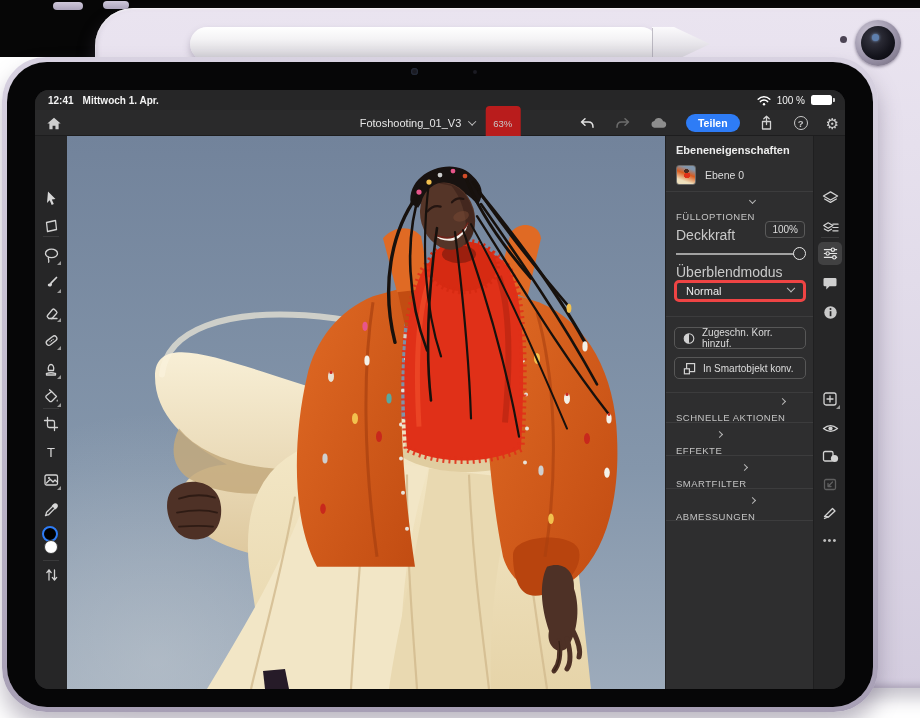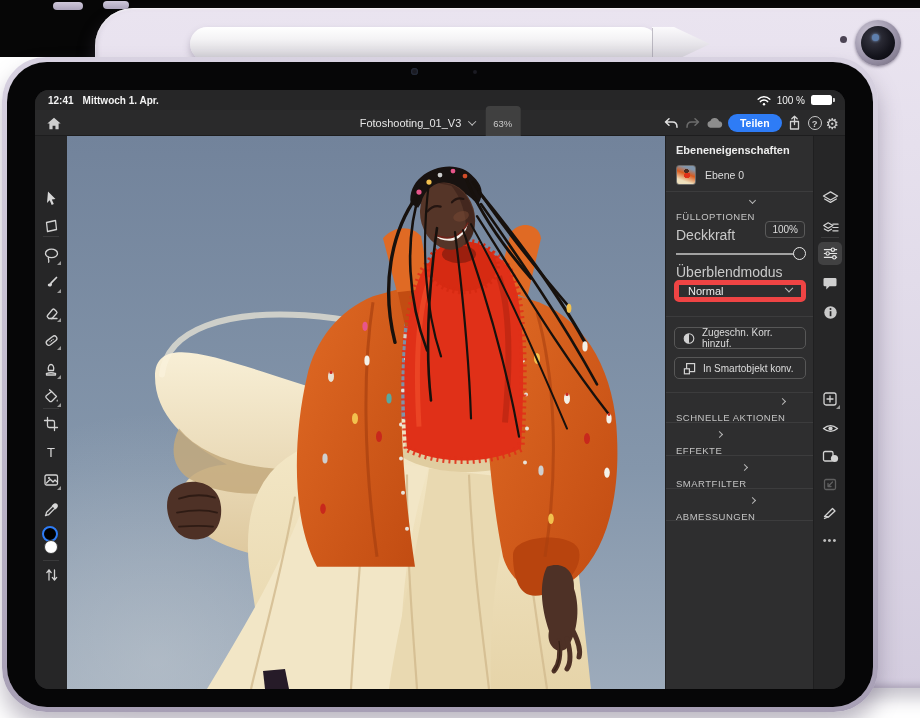--- a/index.html
+++ b/index.html
@@ -49,22 +49,22 @@
   .sb-date{font-weight:bold;color:#f2f2f2;}
   .sb-right{display:flex;gap:6px;align-items:center;}
   .battery{width:21px;height:10px;border-radius:2.5px;background:#fff;position:relative;}
   .battery:after{content:"";position:absolute;right:-3px;top:3px;width:2px;height:4px;background:#cfcfcf;border-radius:0 1px 1px 0;}
 
   .titlebar{position:absolute;left:0;top:20px;width:810px;height:26px;background:#2a2a2b;border-bottom:1px solid #1d1d1e;}
   .tb-home{position:absolute;left:10px;top:4px;width:18px;height:18px;display:flex;align-items:center;justify-content:center;}
   .tb-center{position:absolute;left:50%;top:0;height:26px;transform:translateX(-50%);display:flex;align-items:center;gap:12px;}
   .doc-title{font-size:11px;color:#e6e6e6;display:flex;align-items:center;gap:6px;}
   .chev{display:inline-block;width:6px;height:6px;border-right:1.5px solid #bdbdbd;border-bottom:1.5px solid #bdbdbd;transform:rotate(45deg) translateY(-2px);}
-  .zoom-badge{background:#404040;border-radius:4px;padding:12px 8px;font-size:9.5px;color:#c9c9c9;}
-  .tb-right{position:absolute;right:6px;top:0;height:26px;display:flex;align-items:center;gap:4px;}
+  .zoom-badge{background:#b91c1c;border-radius:4px;padding:12px 8px;font-size:9.5px;color:#c9c9c9;}
+  .tb-right{position:absolute;right:6px;top:0;height:26px;display:flex;align-items:center;gap:18px;}
   .tb-icon{width:18px;height:18px;display:flex;align-items:center;justify-content:center;}
   .share-pill{background:#2e7cf6;color:#fff;font-size:10.5px;border-radius:11px;padding:3px 12px;font-weight:bold;}
   .help-circle{width:14px;height:14px;border:1.3px solid #c8c8c8;border-radius:50%;font-size:9.5px;color:#c8c8c8;display:flex;align-items:center;justify-content:center;font-weight:bold;}
   .gear{font-size:15px;color:#d0d0d0;line-height:1;}
 
   .content{position:absolute;left:0;top:46px;width:810px;height:553px;}
 
   
   .rail{position:absolute;left:0;top:0;width:32px;height:553px;background:#262627;}
   .tool{position:absolute;left:7px;width:18px;height:18px;display:flex;align-items:center;justify-content:center;}
@@ -88,21 +88,21 @@
   .layer-name{color:#dddddd;}
   .pdiv{position:absolute;left:0;width:148px;height:1px;background:#3c3c3d;}
   .sec-head{position:absolute;left:10px;display:flex;align-items:flex-end;gap:8px;color:#c4c4c4;font-size:9.5px;letter-spacing:.5px;flex-direction:column;}
   .chev-r{display:inline-block;width:5px;height:5px;border-right:1.4px solid #b5b5b5;border-bottom:1.4px solid #b5b5b5;transform:rotate(-45deg);}
   .chev-d{display:inline-block;width:5px;height:5px;border-right:1.4px solid #b5b5b5;border-bottom:1.4px solid #b5b5b5;transform:rotate(45deg);}
   .plabel{position:absolute;left:10px;color:#c9c9c9;font-size:14px;}
   .val-box{position:absolute;border:1px solid #5a5a5a;border-radius:4px;color:#dddddd;font-size:10px;padding:2px 6px;}
   .slider{position:absolute;left:10px;top:111px;width:128px;height:14px;}
   .slider-track{position:absolute;left:0;top:6px;width:128px;height:1.5px;background:#a2a2a2;}
   .slider-knob{position:absolute;right:-2px;top:0;width:13px;height:13px;border-radius:50%;border:1.6px solid #e8e8e8;background:#2e2e2f;}
-  .dropdown{position:absolute;left:8px;top:144px;width:132px;height:22px;border:5px solid #ef4444;border-radius:5px;display:flex;align-items:center;justify-content:space-between;padding:0 9px;color:#ececec;font-size:11px;}
+  .dropdown{position:absolute;left:8px;top:144px;width:132px;height:22px;border:3px solid #ef4444;border-radius:5px;display:flex;align-items:center;justify-content:space-between;padding:0 9px;color:#ececec;font-size:11px;}
   .pbtn{position:absolute;left:8px;width:132px;height:22px;border:1px solid #575757;border-radius:5px;display:flex;align-items:center;gap:7px;padding:0 8px;color:#dddddd;font-size:10px;}
 
   
   .strip{position:absolute;left:778px;top:0;width:32px;height:553px;background:#262627;border-left:1px solid #1f1f20;}
   .strip-icon{position:absolute;left:7px;width:18px;height:18px;display:flex;align-items:center;justify-content:center;}
   .active-box{position:absolute;left:4px;top:106px;width:24px;height:23px;background:#414142;border-radius:5px;}
   .strip-div{position:absolute;left:7px;width:18px;height:1px;background:#3a3a3b;}
   .dots{color:#bdbdbd;font-size:11px;letter-spacing:1px;}
 
   svg{display:block;}

